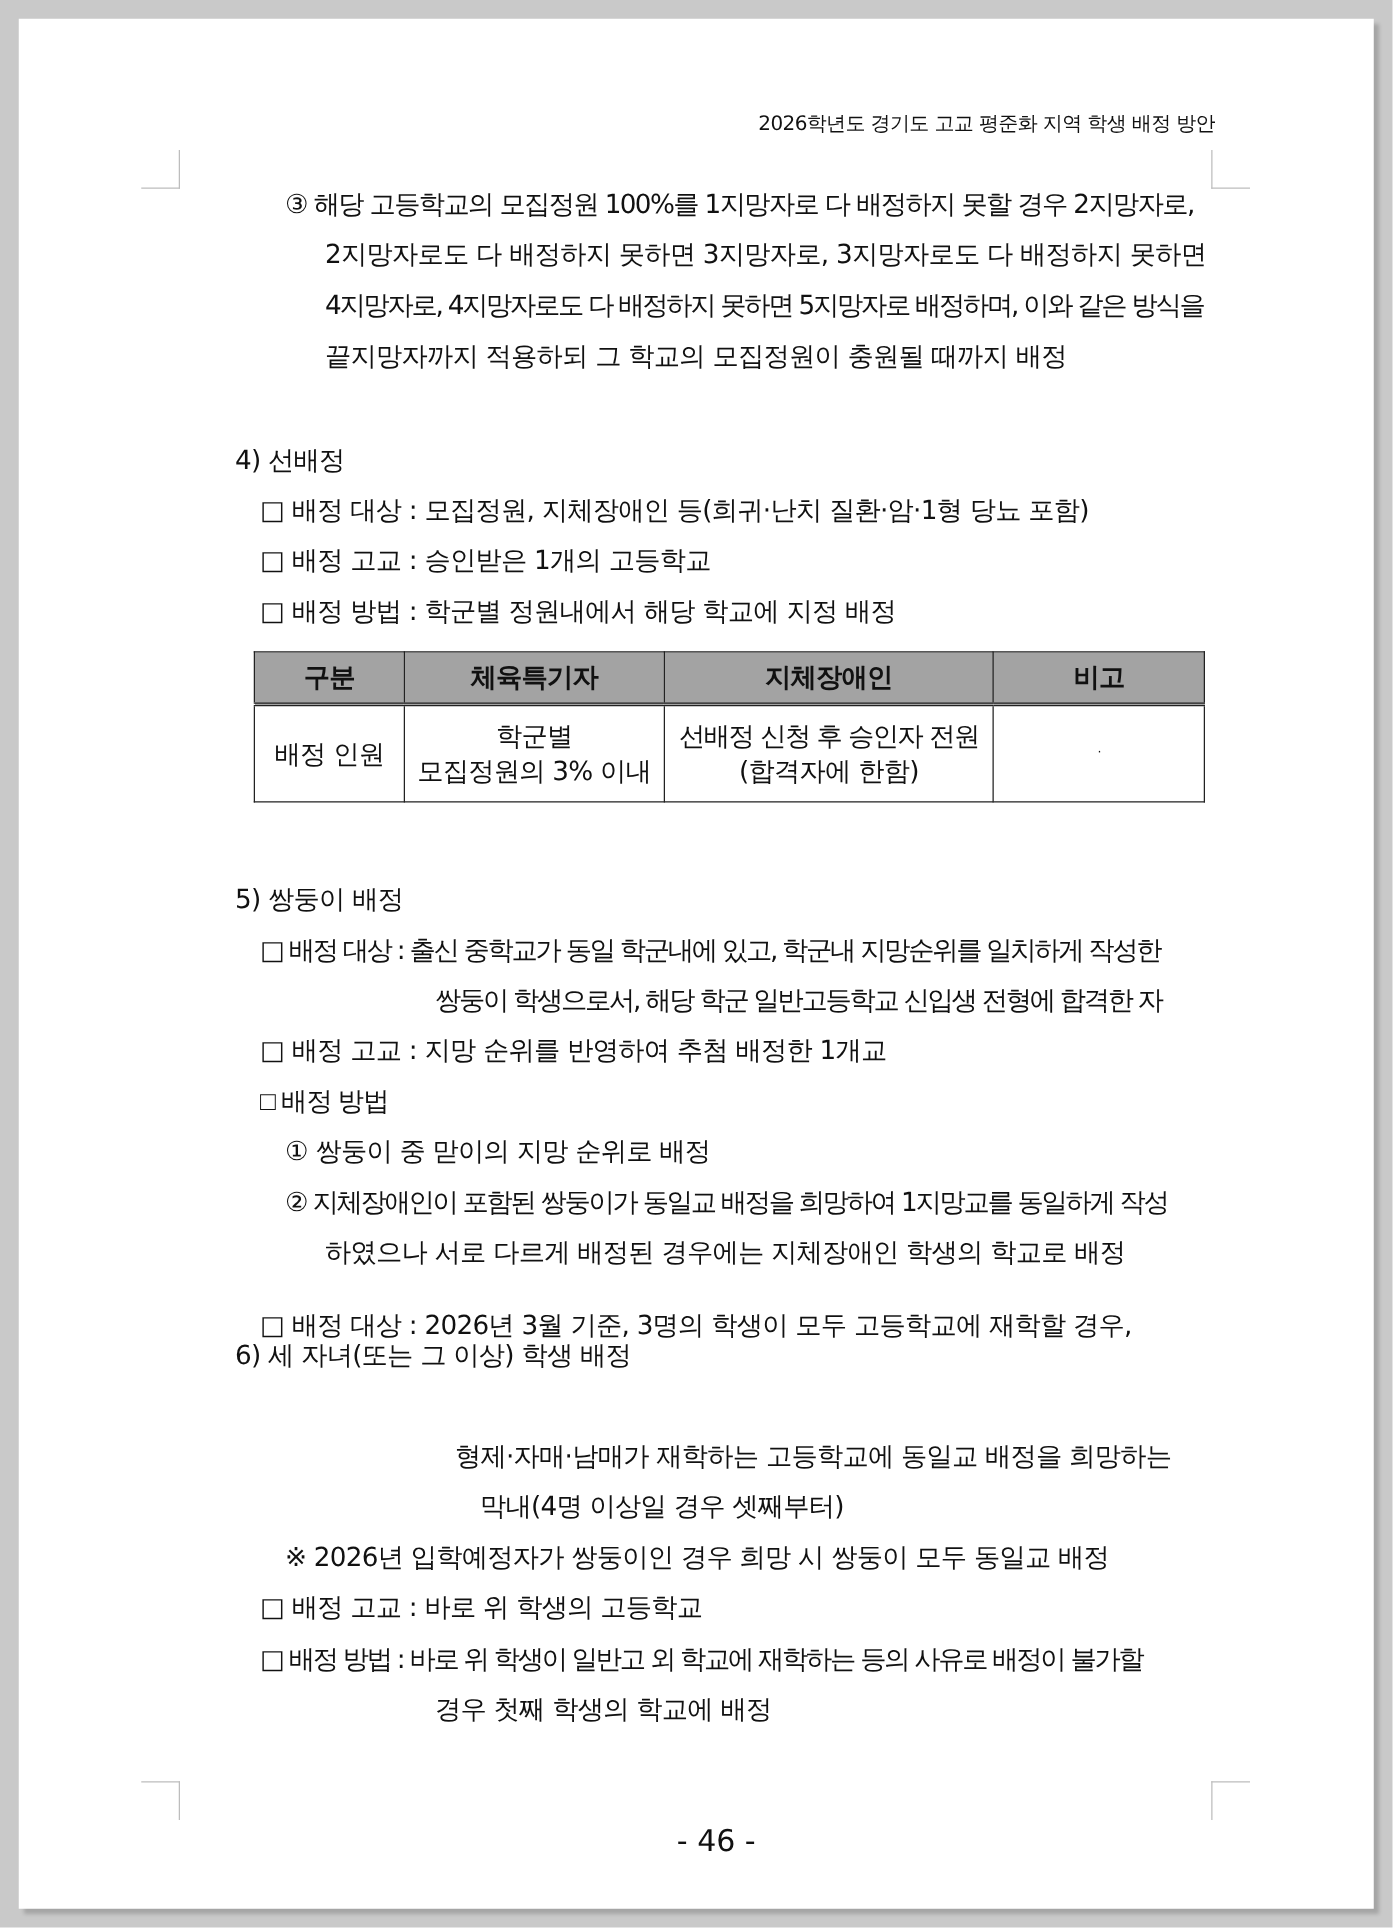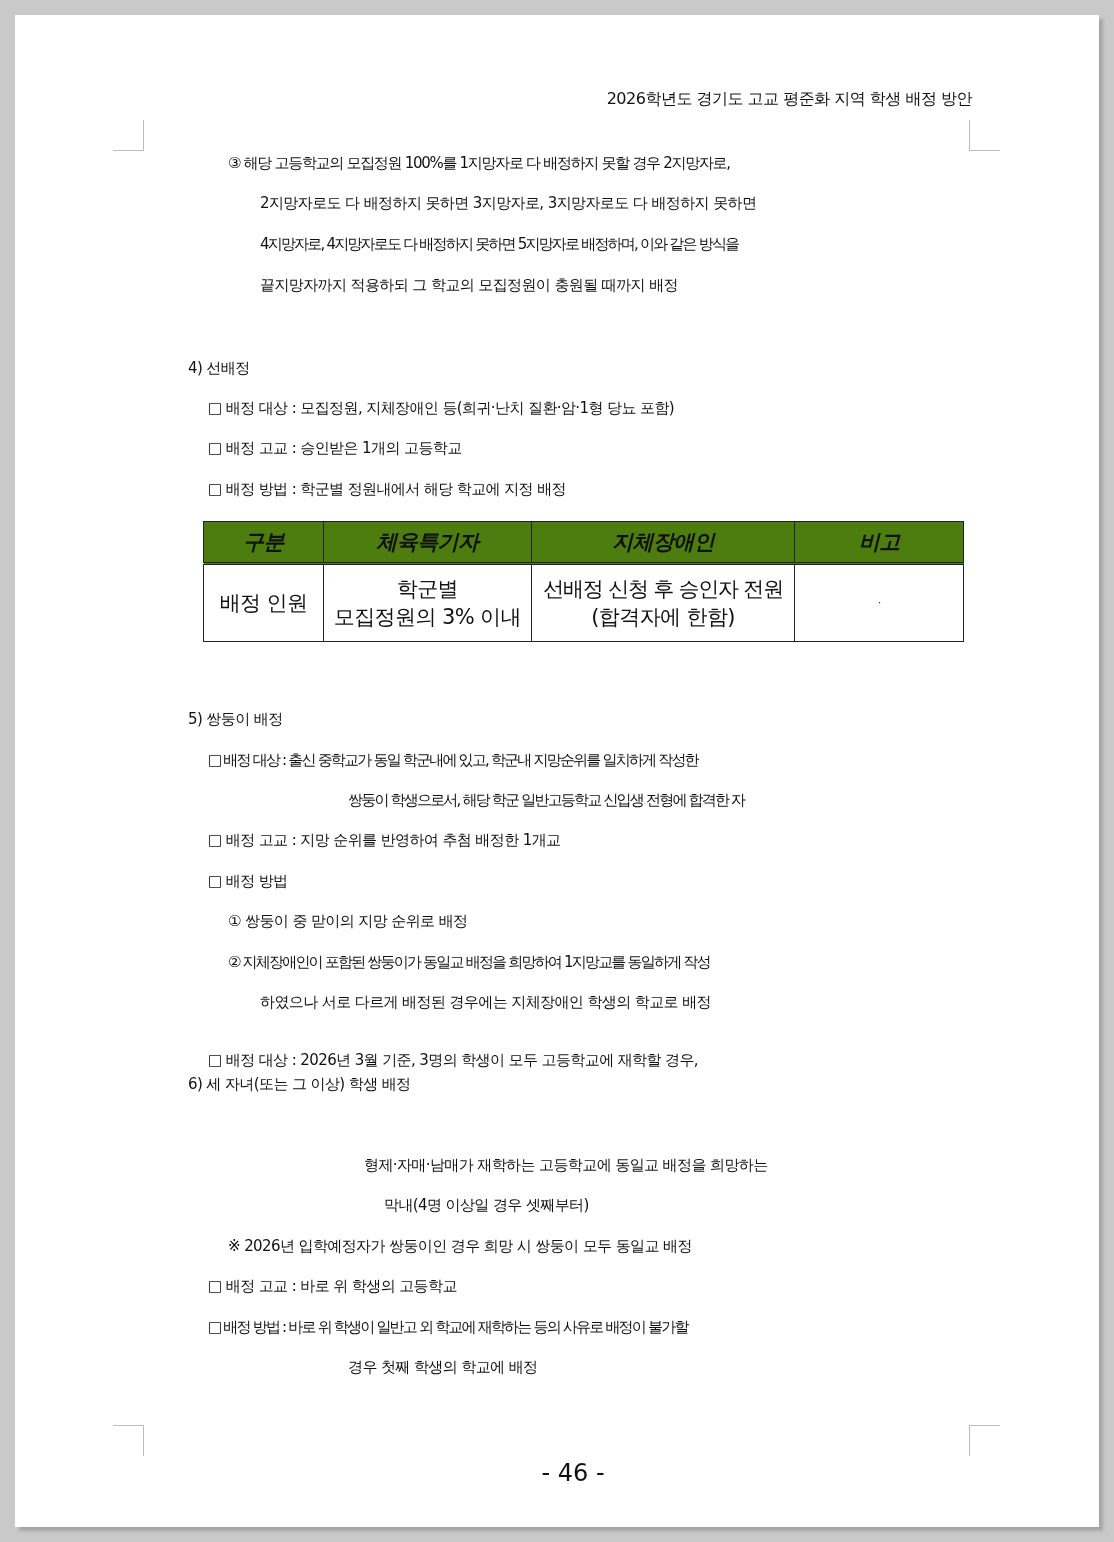--- a/index.html
+++ b/index.html
@@ -24,21 +24,21 @@
     .crop.bl { left: 98px; top: 1410px; border-right-width: 1px; border-top-width: 1px; }
     .crop.br { left: 954px; top: 1410px; border-left-width: 1px; border-top-width: 1px; }
 
     .header-title {
       position: absolute; right: 127px; top: 74px;
       font-size: 16px; letter-spacing: -0.5px;
       white-space: nowrap;
     }
     .line {
       position: absolute;
-      font-size: 15px;
+      font-size: 21px;
       white-space: nowrap;
       letter-spacing: -0.6px;
       line-height: 28px;
     }
     .tight { letter-spacing: -1.3px; }
     .tighter { letter-spacing: -1.8px; }
 
     table.alloc {
       position: absolute;
       left: 188px; top: 506px;
@@ -46,25 +46,24 @@
       border-collapse: collapse;
       font-size: 21px;
       letter-spacing: -0.6px;
     }
     table.alloc th, table.alloc td {
       border: 1px solid #222;
       text-align: center;
       padding: 0;
     }
     table.alloc th {
-      background: #4d7c0f;
+      background: #a3a3a3;
       height: 40px;
       font-weight: bold;
       border-bottom: 3px double #222;
-      font-style: italic;
     }
     table.alloc td { height: 76px; line-height: 28px; }
     .col1 { width: 115px; }
     .col2 { width: 200px; }
     .col3 { width: 254px; }
     .col4 { width: 162px; }
 
     .page-number {
       position: absolute; left: 16px; width: 100%;
       top: 1444px; text-align: center;
@@ -114,21 +113,21 @@
         </td>
         <td style="font-size:10px;">·</td>
       </tr>
     </tbody>
   </table>
 
   <div class="line" style="left:173px; top:690px;">5) 쌍둥이 배정</div>
   <div class="line tighter" style="left:193px; top:731px;">□ 배정 대상 : 출신 중학교가 동일 학군내에 있고, 학군내 지망순위를 일치하게 작성한</div>
   <div class="line tighter" style="left:333px; top:771px;">쌍둥이 학생으로서, 해당 학군 일반고등학교 신입생 전형에 합격한 자</div>
   <div class="line" style="left:193px; top:811px;">□ 배정 고교 : 지망 순위를 반영하여 추첨 배정한 1개교</div>
-  <div class="line" style="left:193px; top:852px;">□ 배정 방법</div>
+  <div class="line" style="left:193px; top:852px;font-family:Liberation Serif, serif;">□ 배정 방법</div>
   <div class="line" style="left:213px; top:892px;">① 쌍둥이 중 맏이의 지망  순위로 배정</div>
   <div class="line tighter" style="left:213px; top:933px;">② 지체장애인이 포함된 쌍둥이가 동일교 배정을 희망하여 1지망교를 동일하게 작성</div>
   <div class="line" style="left:245px; top:973px;">하였으나 서로 다르게 배정된 경우에는 지체장애인 학생의 학교로 배정</div>
 
   <div class="line" style="left:173px; top:1055px;">6) 세 자녀(또는 그 이상) 학생 배정</div>
   <div class="line" style="left:193px; top:1031px;">□ 배정 대상 : 2026년 3월 기준, 3명의 학생이 모두 고등학교에 재학할 경우,</div>
   <div class="line" style="left:349px; top:1136px;">형제·자매·남매가 재학하는 고등학교에 동일교 배정을 희망하는</div>
   <div class="line" style="left:349px; top:1176px;margin-left:20px;">막내(4명 이상일 경우 셋째부터)</div>
   <div class="line" style="left:213px; top:1217px;">※ 2026년 입학예정자가 쌍둥이인 경우 희망 시 쌍둥이 모두 동일교 배정</div>
   <div class="line" style="left:193px; top:1257px;">□ 배정 고교 : 바로 위 학생의 고등학교</div>

